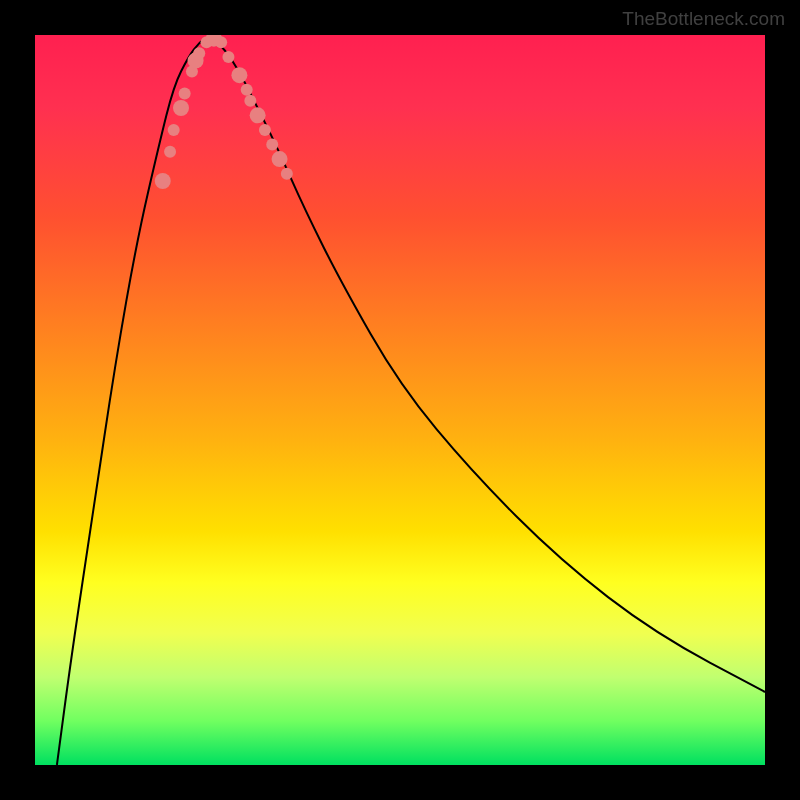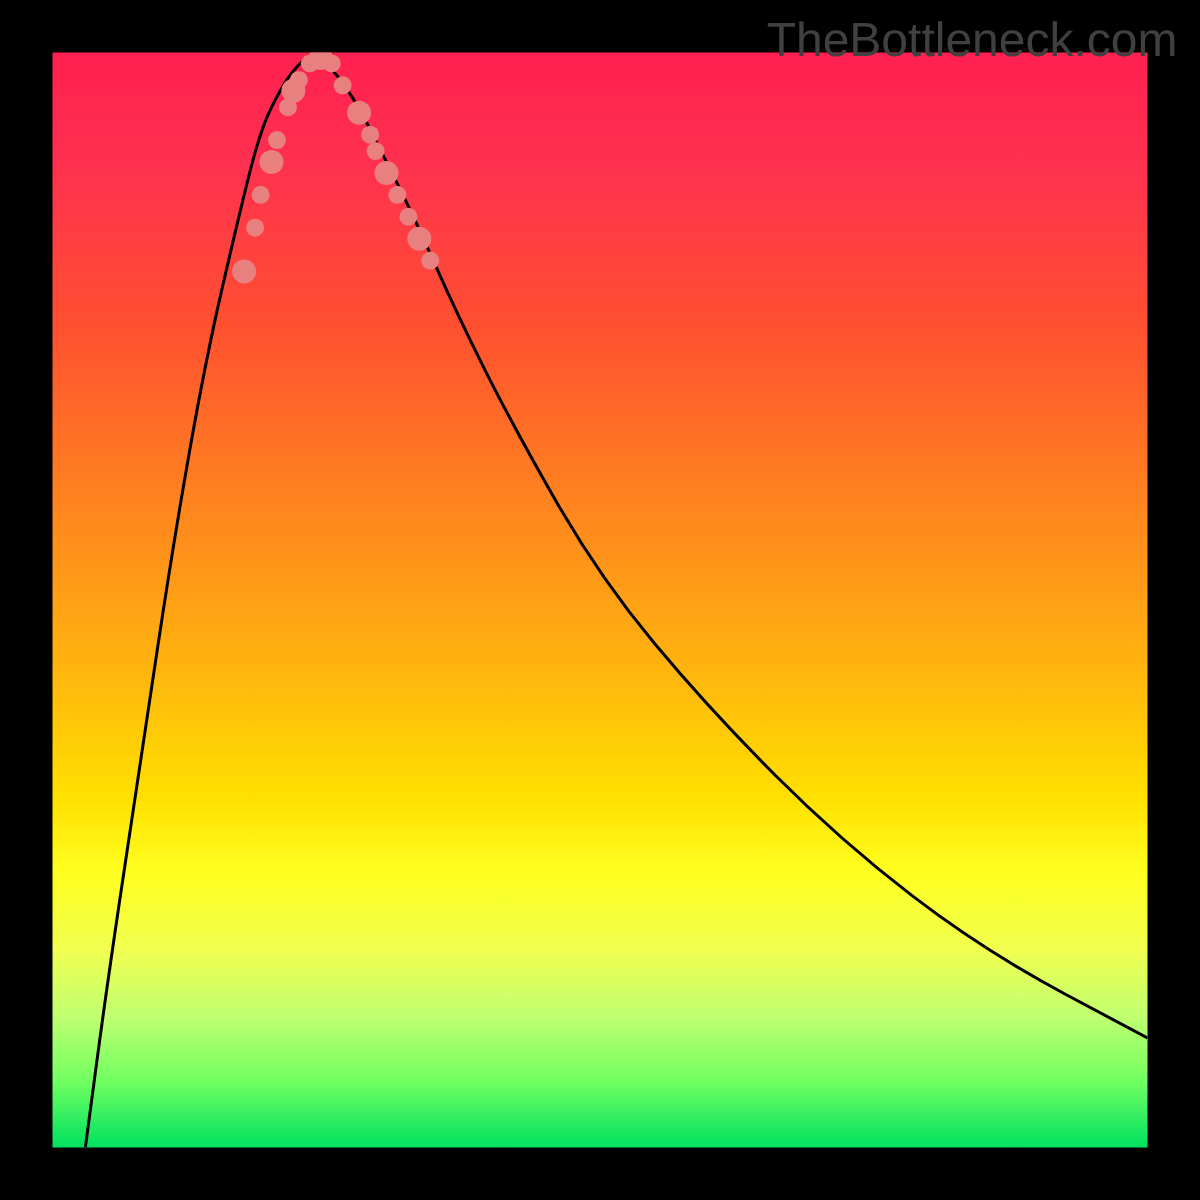--- a/index.html
+++ b/index.html
@@ -12,21 +12,21 @@
       height: 800px;
       background: #000;
       position: relative;
       overflow: hidden;
     }
     .watermark {
       position: absolute;
       top: 8px;
       right: 15px;
       font-family: Arial, sans-serif;
-      font-size: 32px;
+      font-size: 19px;
       color: #404040;
       z-index: 10;
     }
     .plot-area {
       position: absolute;
       top: 35px;
       left: 35px;
       width: 730px;
       height: 730px;
       background: linear-gradient(to bottom,

